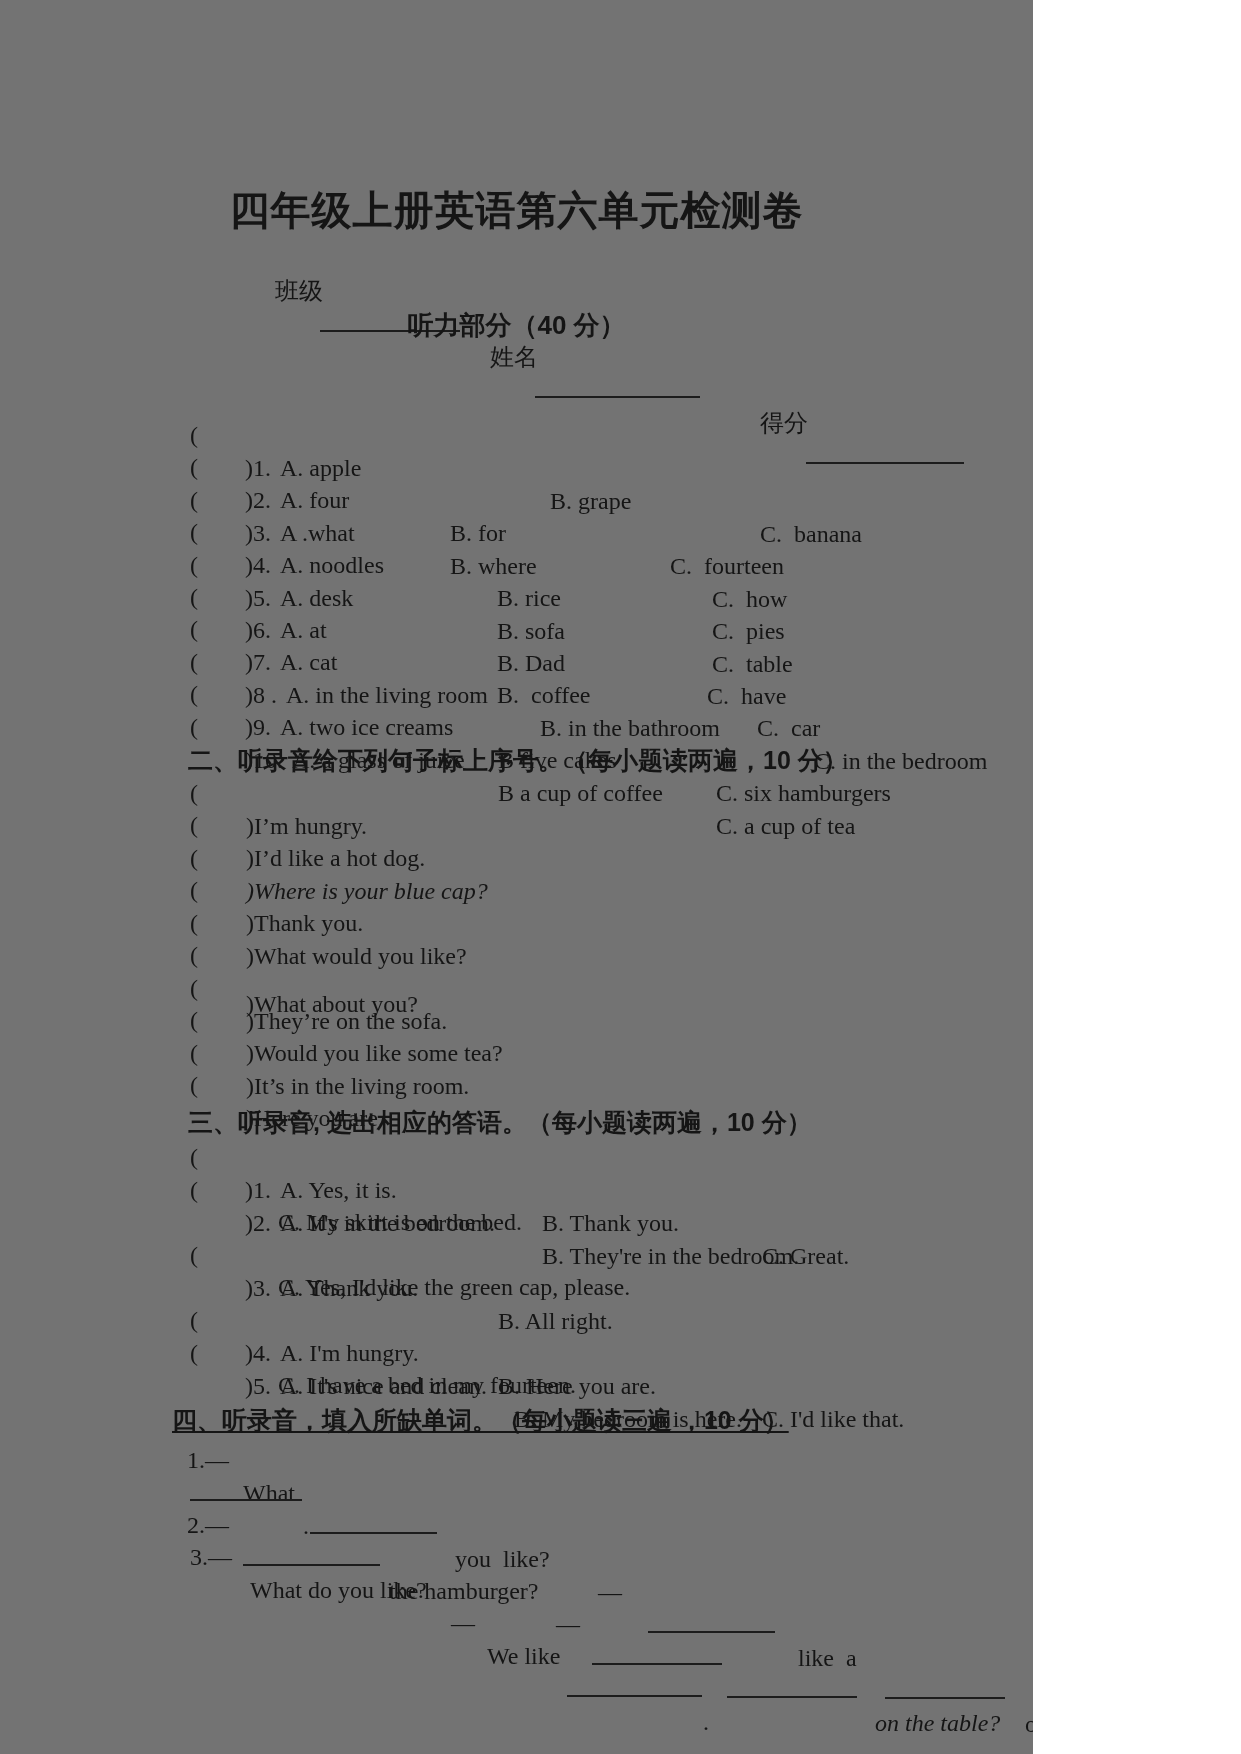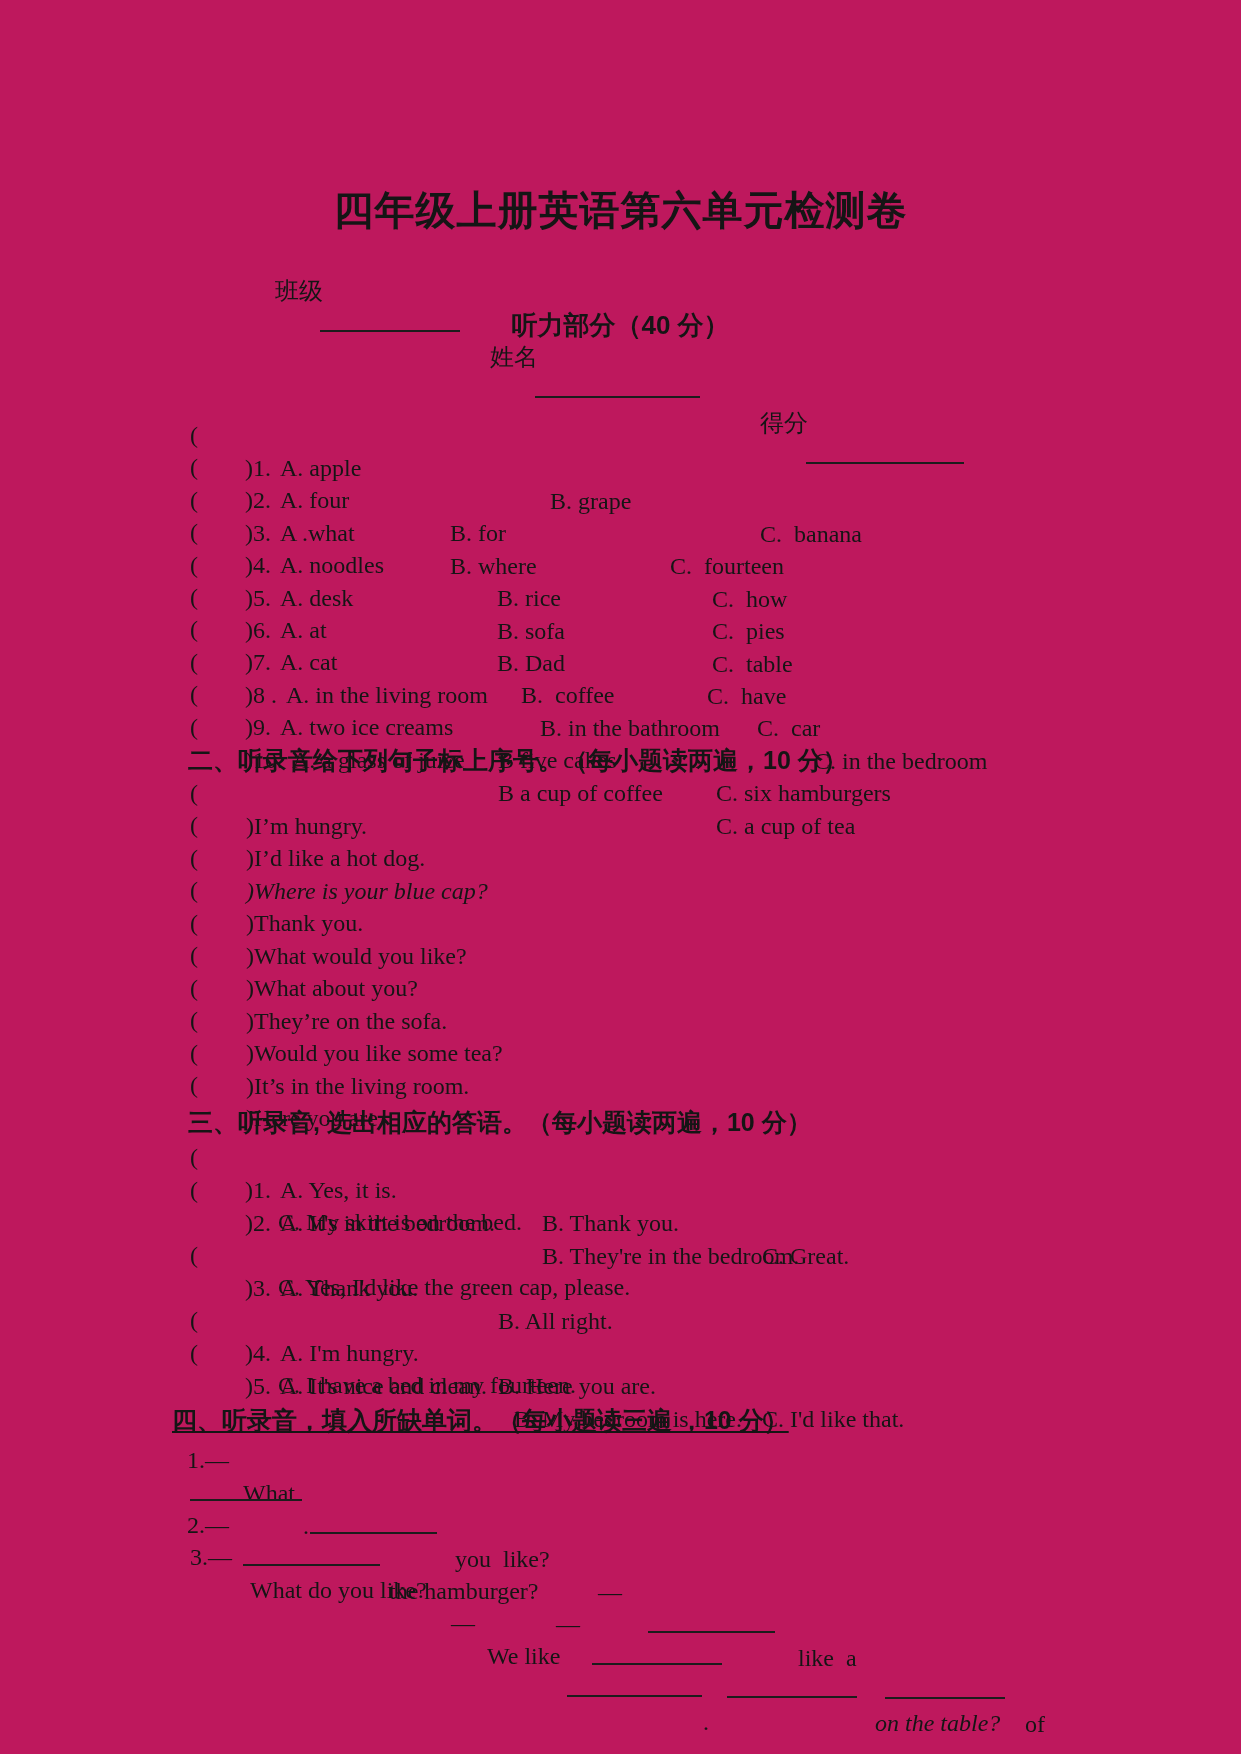--- a/index.html
+++ b/index.html
@@ -1,20 +1,20 @@
 <!DOCTYPE html>
 <html><head>
 <meta charset="utf-8">
 <style>
   html,body{margin:0;padding:0;background:#ffffff;}
   .page{
     position:relative;
-    width:1241px;
+    width:1033px;
     height:1754px;
-    background:#be185d;
+    background:#737373;
     color:#151515;
     font-family:"Liberation Serif","DejaVu Serif",serif;
     font-size:24px;
     overflow:hidden;
   }
   .abs{position:absolute;left:0;width:100%;height:33px;line-height:33px;white-space:pre;}
   .seg{position:absolute;white-space:pre;}
   .title{
     top:184px;text-align:center;height:52px;line-height:52px;
     font-family:"Liberation Sans","DejaVu Sans",sans-serif;
@@ -90,21 +90,21 @@
   </div>
   <div class="abs" style="top:548px;">
     <span class="seg" style="left:190px;">(</span>
     <span class="seg" style="left:245px;"><span class="t n">)6.</span><span class="t">A. at</span></span>
     <span class="seg t" style="left:497px;">B. Dad</span>
     <span class="seg t" style="left:707px;">C.  have</span>
   </div>
   <div class="abs" style="top:580px;">
     <span class="seg" style="left:190px;">(</span>
     <span class="seg" style="left:245px;"><span class="t n">)7.</span><span class="t">A. cat</span></span>
-    <span class="seg t" style="left:497px;margin-left:24px;">B.  coffee</span>
+    <span class="seg t" style="left:497px;">B.  coffee</span>
     <span class="seg t" style="left:757px;">C.  car</span>
   </div>
   <div class="abs" style="top:613px;">
     <span class="seg" style="left:190px;">(</span>
     <span class="seg" style="left:245px;"><span class="t n">)8 .</span><span class="t">A. in the living room</span></span>
     <span class="seg t" style="left:540px;">B. in the bathroom</span>
     <span class="seg t" style="left:814px;">C. in the bedroom</span>
   </div>
   <div class="abs" style="top:645px;">
     <span class="seg" style="left:190px;">(</span>
@@ -138,21 +138,21 @@
   <div class="abs" style="top:841px;">
     <span class="seg" style="left:190px;">(</span>
     <span class="seg t" style="left:246px;">)Thank you.</span>
   </div>
   <div class="abs" style="top:874px;">
     <span class="seg" style="left:190px;">(</span>
     <span class="seg t" style="left:246px;">)What would you like?</span>
   </div>
   <div class="abs" style="top:906px;">
     <span class="seg" style="left:190px;">(</span>
-    <span class="seg t" style="left:246px;">)What about you?</span>
+    <span class="seg t" style="left:246px;margin-top:16px;">)What about you?</span>
   </div>
   <div class="abs" style="top:939px;">
     <span class="seg" style="left:190px;">(</span>
     <span class="seg t" style="left:246px;">)They’re on the sofa.</span>
   </div>
   <div class="abs" style="top:971px;">
     <span class="seg" style="left:190px;">(</span>
     <span class="seg t" style="left:246px;">)Would you like some tea?</span>
   </div>
   <div class="abs" style="top:1004px;">

